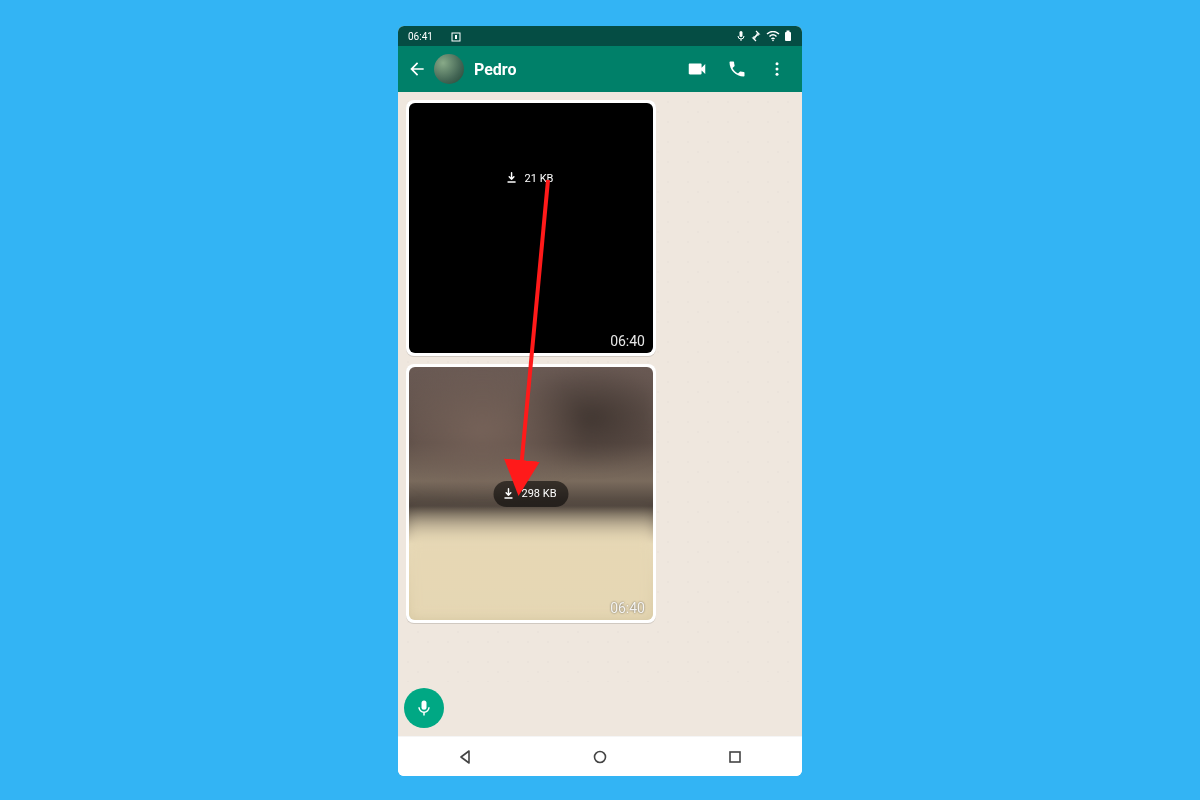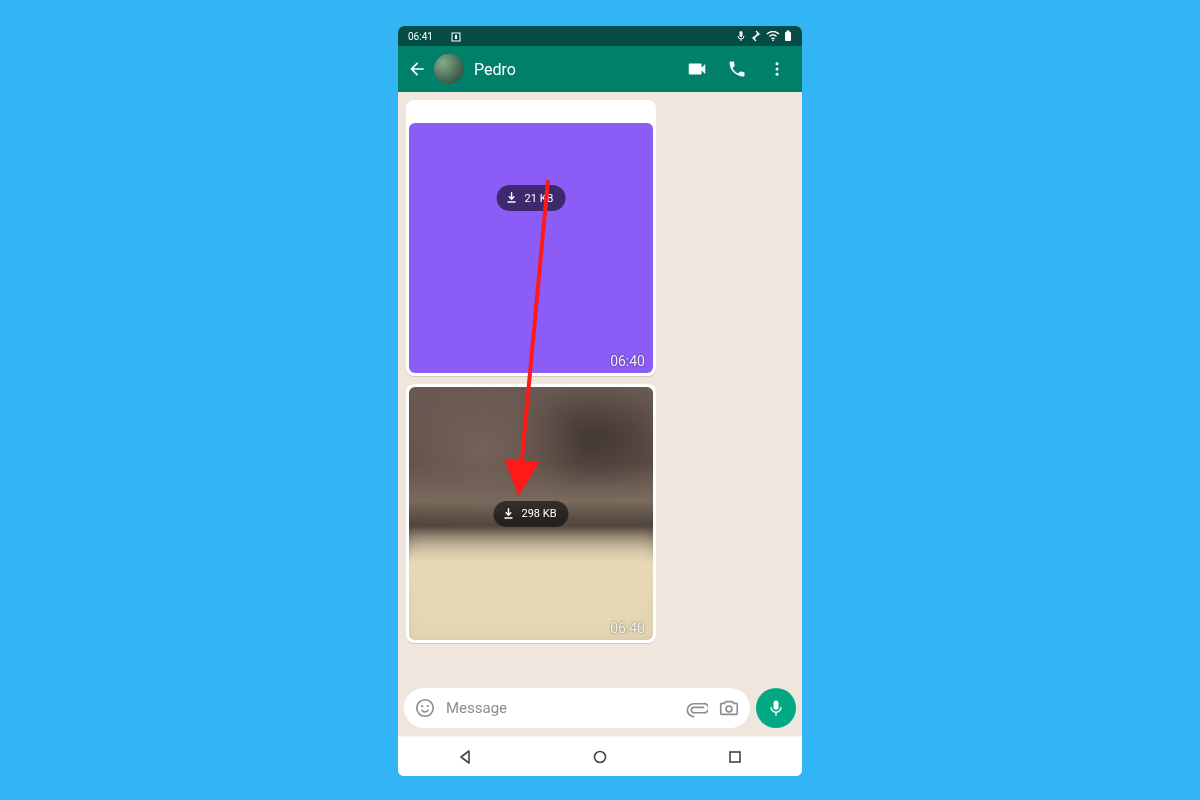--- a/index.html
+++ b/index.html
@@ -44,21 +44,21 @@
     padding: 0 8px;
     gap: 6px;
     color: #fff;
   }
   .back-btn { width: 22px; height: 22px; display:flex; align-items:center; justify-content:center; }
   .avatar {
     width: 30px; height: 30px; border-radius: 50%;
     background: radial-gradient(circle at 30% 30%, #8a8, #465 60%, #243);
     flex-shrink: 0;
   }
-  .contact-name { font-size: 16px; font-weight: 400; flex: 1; margin-left: 4px; }
+  .contact-name { font-size: 16px; font-weight: 700; flex: 1; margin-left: 4px; }
   .hdr-icon { width: 34px; display:flex; align-items:center; justify-content:center; }
   .chat-body {
     flex: 1;
     background: #efe7de;
     background-image:
       radial-gradient(rgba(0,0,0,0.015) 1px, transparent 1px),
       radial-gradient(rgba(0,0,0,0.015) 1px, transparent 1px);
     background-size: 20px 20px, 40px 40px;
     padding: 8px;
     overflow: hidden;
@@ -72,21 +72,21 @@
     width: 250px;
     position: relative;
     box-shadow: 0 1px 0.5px rgba(0,0,0,0.13);
   }
   .media {
     width: 100%;
     border-radius: 6px;
     position: relative;
     overflow: hidden;
   }
-  .media.dark { height: 250px; background: #8b5cf6; margin-top: 20px; }
+  .media.dark { height: 250px; background: #000000; }
   .media.blurred {
     height: 253px;
     background:
       linear-gradient(180deg, #6a5a54 0%, #5e4f48 30%, #7a6b5d 45%, #4b413a 55%, #e7d9b8 70%, #d4c6a0 100%);
     filter: blur(0.3px);
   }
   .media.blurred::before {
     content:"";
     position:absolute; inset:0;
     background:
@@ -254,36 +254,20 @@
         <marker id="ah" markerWidth="9" markerHeight="9" refX="5" refY="4.5" orient="auto">
           <path d="M0,0 L9,4.5 L0,9 Z" fill="#ff1a1a"></path>
         </marker>
       </defs>
       <line x1="150" y1="88" x2="122" y2="388" stroke="#ff1a1a" stroke-width="4" marker-end="url(#ah)"></line>
     </svg>
 
   </div>
 
   <div class="input-row">
-    <div class="msg-box">
-      <svg width="22" height="22" viewBox="0 0 24 24">
-          <circle cx="12" cy="12" r="9" fill="none" stroke="#8a8d91" stroke-width="1.8"></circle>
-          <circle cx="9" cy="10" r="1.2" fill="#8a8d91"></circle>
-          <circle cx="15" cy="10" r="1.2" fill="#8a8d91"></circle>
-          <path d="M8.5 14.5c1 1.2 2.2 1.8 3.5 1.8s2.5-.6 3.5-1.8" stroke="#8a8d91" stroke-width="1.6" fill="none" stroke-linecap="round"></path>
-        </svg>
-      <span class="msg-text">Message</span>
-      <svg width="22" height="22" viewBox="0 0 24 24">
-          <path d="M16.5 6.5l-7 7a3 3 0 104.2 4.2l7-7a5 5 0 10-7-7l-7.5 7.5a7 7 0 109.9 9.9" fill="none" stroke="#8a8d91" stroke-width="1.8" stroke-linecap="round" transform="rotate(45 12 12)"></path>
-        </svg>
-      <svg width="22" height="22" viewBox="0 0 24 24">
-          <path d="M4 7h3l1.5-2h7L17 7h3a1 1 0 011 1v10a1 1 0 01-1 1H4a1 1 0 01-1-1V8a1 1 0 011-1z" fill="none" stroke="#8a8d91" stroke-width="1.8"></path>
-          <circle cx="12" cy="13" r="3.2" fill="none" stroke="#8a8d91" stroke-width="1.8"></circle>
-        </svg>
-    </div>
     <div class="mic-btn">
       <svg width="20" height="20" viewBox="0 0 24 24">
           <rect x="9" y="3" width="6" height="11" rx="3" fill="#fff"></rect>
           <path d="M6 11a6 6 0 0012 0" stroke="#fff" stroke-width="1.8" fill="none"></path>
           <line x1="12" y1="17" x2="12" y2="21" stroke="#fff" stroke-width="1.8"></line>
         </svg>
     </div>
   </div>
 
   <div class="nav-bar">

